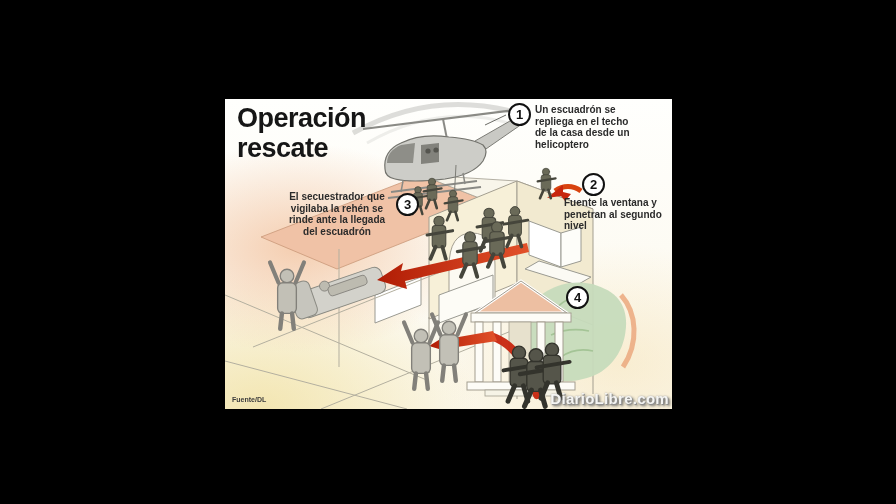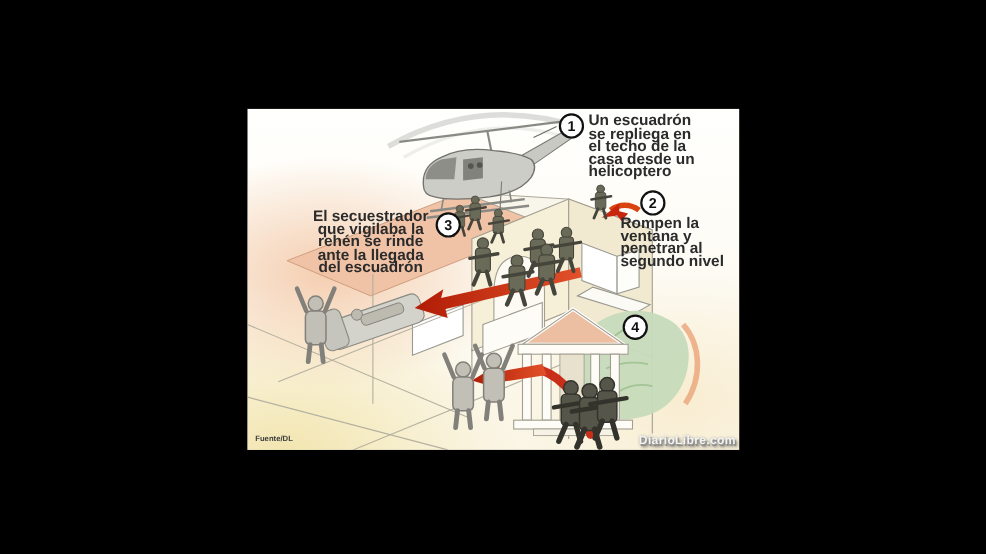--- a/index.html
+++ b/index.html
@@ -15,40 +15,40 @@
       radial-gradient(ellipse 260px 170px at 88% 85%, rgba(246,228,186,.55), rgba(246,228,186,0) 70%),
       linear-gradient(#fffffd, #fbf7ea);
     overflow:hidden;
   }
   .illus{position:absolute;left:0;top:0;width:447px;height:310px;}
   .title{
     position:absolute;left:12px;top:4px;color:#161616;font-weight:bold;
     font-size:27px;line-height:30px;letter-spacing:-0.5px;
   }
   .step-text{
-    position:absolute;color:#2b2b2b;font-size:14px;font-weight:bold;line-height:11.5px;
+    position:absolute;color:#2b2b2b;font-size:10px;font-weight:bold;line-height:11.5px;
   }
   .num{
     position:absolute;width:19px;height:19px;border:2px solid #111;border-radius:50%;
     background:#fff;color:#111;font-weight:bold;font-size:13px;line-height:19px;
     text-align:center;
   }
   .s1-num{left:283px;top:4px;}
   .s1-text{left:310px;top:5px;width:104px;}
   .s2-num{left:357px;top:74px;}
   .s2-text{left:339px;top:98px;width:100px;}
   .s3-num{left:171px;top:94px;}
   .s3-text{left:56px;top:92px;width:112px;text-align:center;}
   .s4-num{left:341px;top:187px;}
   .s4-text{left:326px;top:211px;width:122px;}
   .source{
     position:absolute;left:7px;bottom:6px;font-size:7px;font-weight:bold;color:#3c3c3c;
   }
   .watermark{
-    position:absolute;right:3px;bottom:2px;font-size:11px;font-weight:bold;
+    position:absolute;right:3px;bottom:2px;font-size:15px;font-weight:bold;
     color:#f4f4f2;letter-spacing:.3px;
     text-shadow:1px 1px 0 #8f8f8f, 2px 2px 3px rgba(50,50,50,.85), 0 0 2px #aaa;
   }
 </style>
 </head>
 <body>
 
 <div class="panel">
 
   <svg class="illus" viewBox="0 0 447 310">
@@ -171,26 +171,30 @@
       <use href="#sol" transform="translate(327,297) scale(2.2)"></use>
     </g>
 
     <g fill="#c2c0b6" stroke="#82807a">
       <use href="#civ" transform="translate(62,228) scale(1.7)"></use>
       <use href="#civ" transform="translate(196,288) scale(1.7)"></use>
       <use href="#civ" transform="translate(224,280) scale(1.7)"></use>
     </g>
   </svg>
 
+  <div class="title">
+    <div>Operación</div>
+    <div>rescate</div>
+  </div>
 
   <div class="num s1-num">1</div>
   <div class="step-text s1-text">Un escuadrón se repliega en el techo de la casa desde un helicoptero</div>
 
   <div class="num s2-num">2</div>
-  <div class="step-text s2-text">Rompen la ventana y penetran al segundo nivel</div>
+  <div class="step-text s2-text">Fuente la ventana y penetran al segundo nivel</div>
 
   <div class="num s3-num">3</div>
   <div class="step-text s3-text">El secuestrador que vigilaba la rehén se rinde ante la llegada del escuadrón</div>
 
   <div class="num s4-num">4</div>
 
   <div class="source">Fuente/DL</div>
   <div class="watermark">DiarioLibre.com</div>
 </div>
 

